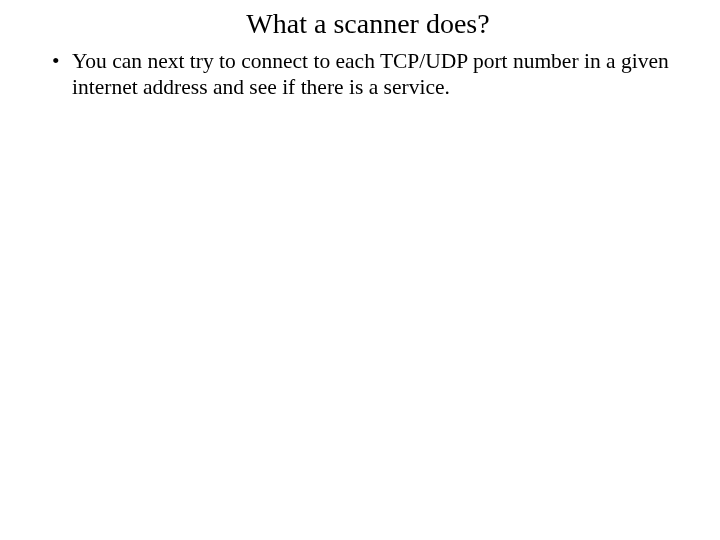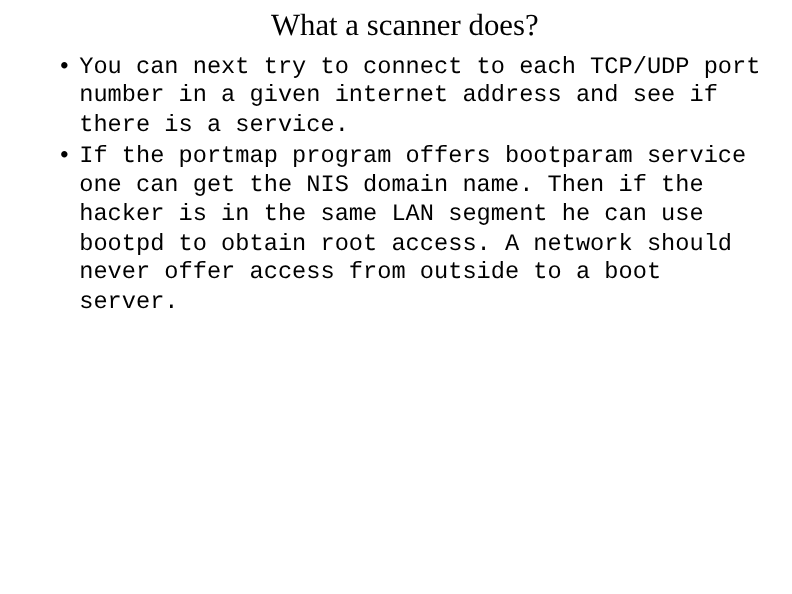--- a/index.html
+++ b/index.html
@@ -20,21 +20,20 @@
   .title {
     font-size: 28px;
     text-align: center;
     margin: 0 0 8px 0;
     font-weight: normal;
   }
   ul.bullets {
     margin: 0;
     padding: 0 0 0 28px;
     list-style: none;
-    font-family: Liberation Mono, monospace;
   }
   ul.bullets li {
     position: relative;
     font-size: 21.5px;
     line-height: 1.23;
     margin: 0 0 2px 0;
     text-align: left;
   }
   ul.bullets li::before {
     content: "•";
@@ -43,15 +42,14 @@
     top: 0;
   }
 </style>
 </head>
 <body>
 
 <div class="slide">
   <h1 class="title">What a scanner does?</h1>
   <ul class="bullets">
     <li>You can next try to connect to each TCP/UDP port number in a given internet address and see if there is a service.</li>
-    <li>If the portmap program offers bootparam service one can get the NIS domain name. Then if the hacker is in the same LAN segment he can use bootpd to obtain root access. A network should never offer access from outside to a boot server.</li>
   </ul>
 </div>
 
 </body></html>

